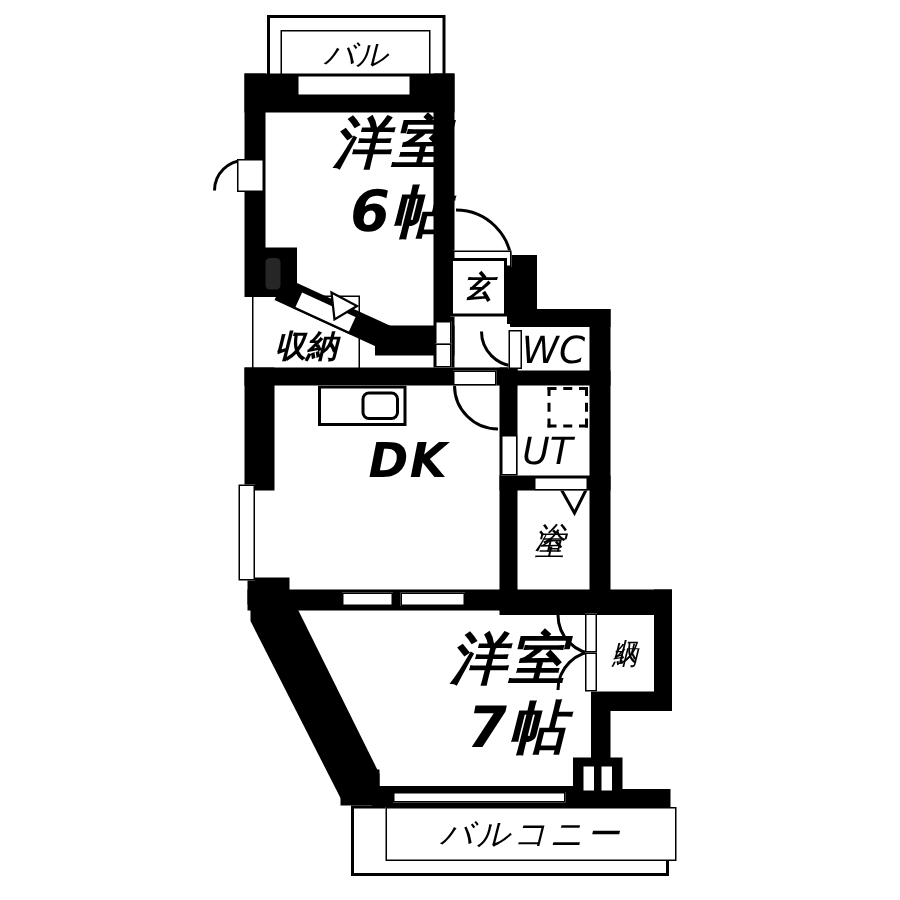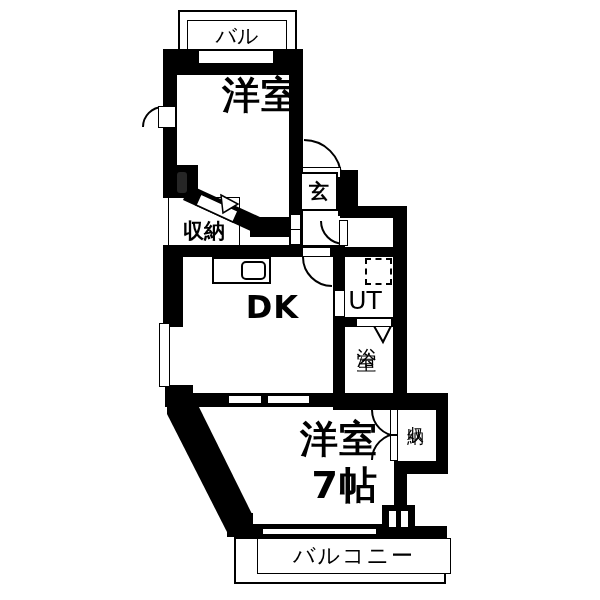--- a/index.html
+++ b/index.html
@@ -1,17 +1,17 @@
 <!DOCTYPE html>
 <html><head>
 <meta charset="utf-8">
 <style>
   html,body{margin:0;padding:0;background:#fff;}
   body{font-family:"DejaVu Sans","Liberation Sans",sans-serif;}
-  .plan{position:relative;width:600px;height:600px;background:#ffffff;overflow:hidden;}
+  .plan{position:relative;width:600px;height:600px;background:#ffffff;overflow:hidden;font-style:italic;}
   .abs{position:absolute;box-sizing:border-box;}
   .wall{position:absolute;background:#000;box-sizing:border-box;}
   .thinbox{position:absolute;background:#fff;border:2px solid #000;box-sizing:border-box;}
   .openbox{position:absolute;background:#fff;border:1.5px solid #000;box-sizing:border-box;}
   .label{position:absolute;color:#000;white-space:nowrap;}
   .center{display:flex;align-items:center;justify-content:center;text-align:center;}
   .room-label{font-weight:900;line-height:1.22;letter-spacing:1px;text-align:right;}
   .vert{writing-mode:vertical-rl;text-orientation:upright;letter-spacing:3px;white-space:nowrap;}
   svg{position:absolute;left:0;top:0;}
 </style>
@@ -104,22 +104,24 @@
     <span class="label" style="position:static;font-size:20px;font-weight:600;">玄</span>
   </div>
 
   <div class="thinbox" style="left:212px;top:257px;width:59px;height:27px;"></div>
   <div class="thinbox" style="left:241px;top:261px;width:25px;height:19px;border-radius:5px;"></div>
 
   <div class="abs" style="left:365px;top:258px;width:27px;height:27px;border:2px dashed #000;background:#fff;"></div>
 
   <div class="label room-label" style="left:170px;top:72px;width:130px;font-size:38px;">
     <div>洋室</div>
+    <div>6帖</div>
   </div>
   <div class="label" style="left:168px;top:217px;width:72px;text-align:center;font-size:21px;font-weight:600;">収納</div>
+  <div class="label" style="left:344px;top:219px;width:50px;text-align:center;font-size:25px;">WC</div>
   <div class="label room-label" style="left:165px;top:288px;width:150px;font-size:32px;">
     <div style="transform:translateX(-16px);">DK</div>
   </div>
   <div class="label" style="left:340px;top:286px;width:50px;text-align:center;font-size:25px;">UT</div>
   <div class="label vert" style="left:355px;top:332px;width:26px;font-size:20px;">浴室</div>
   <div class="label room-label" style="left:228px;top:416px;width:150px;font-size:38px;">
     <div>洋室</div>
     <div>7帖</div>
   </div>
   <div class="label vert" style="left:406px;top:413px;width:22px;font-size:17px;letter-spacing:2px;">収納</div>

